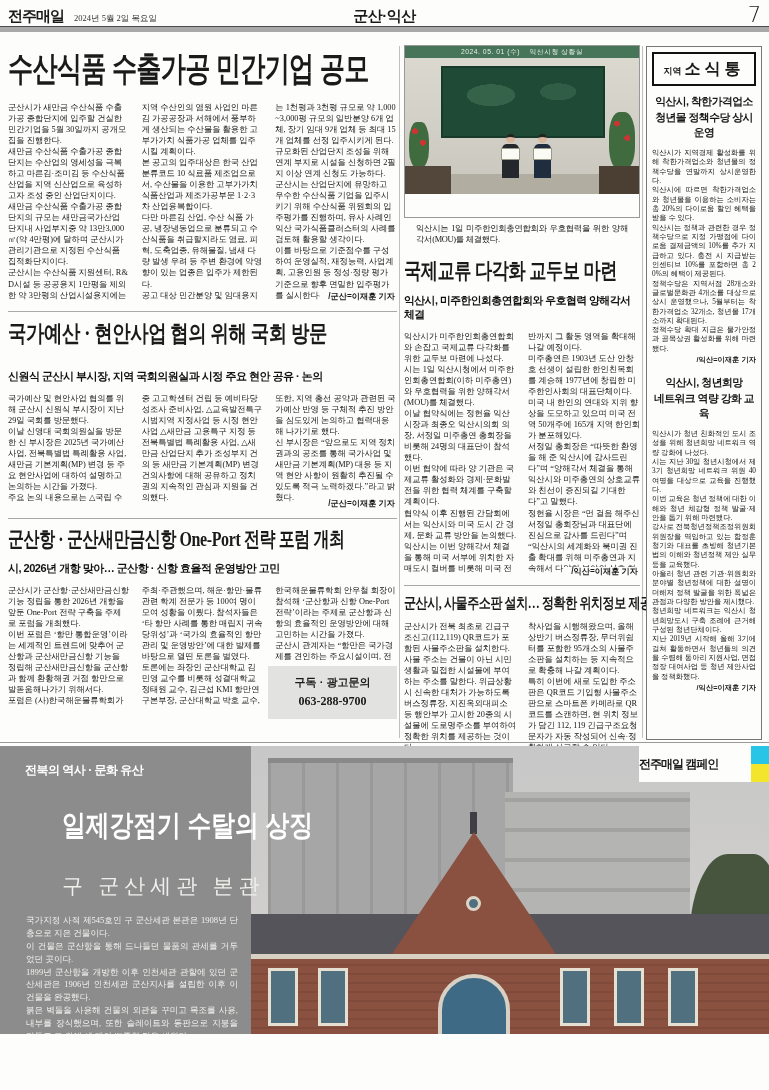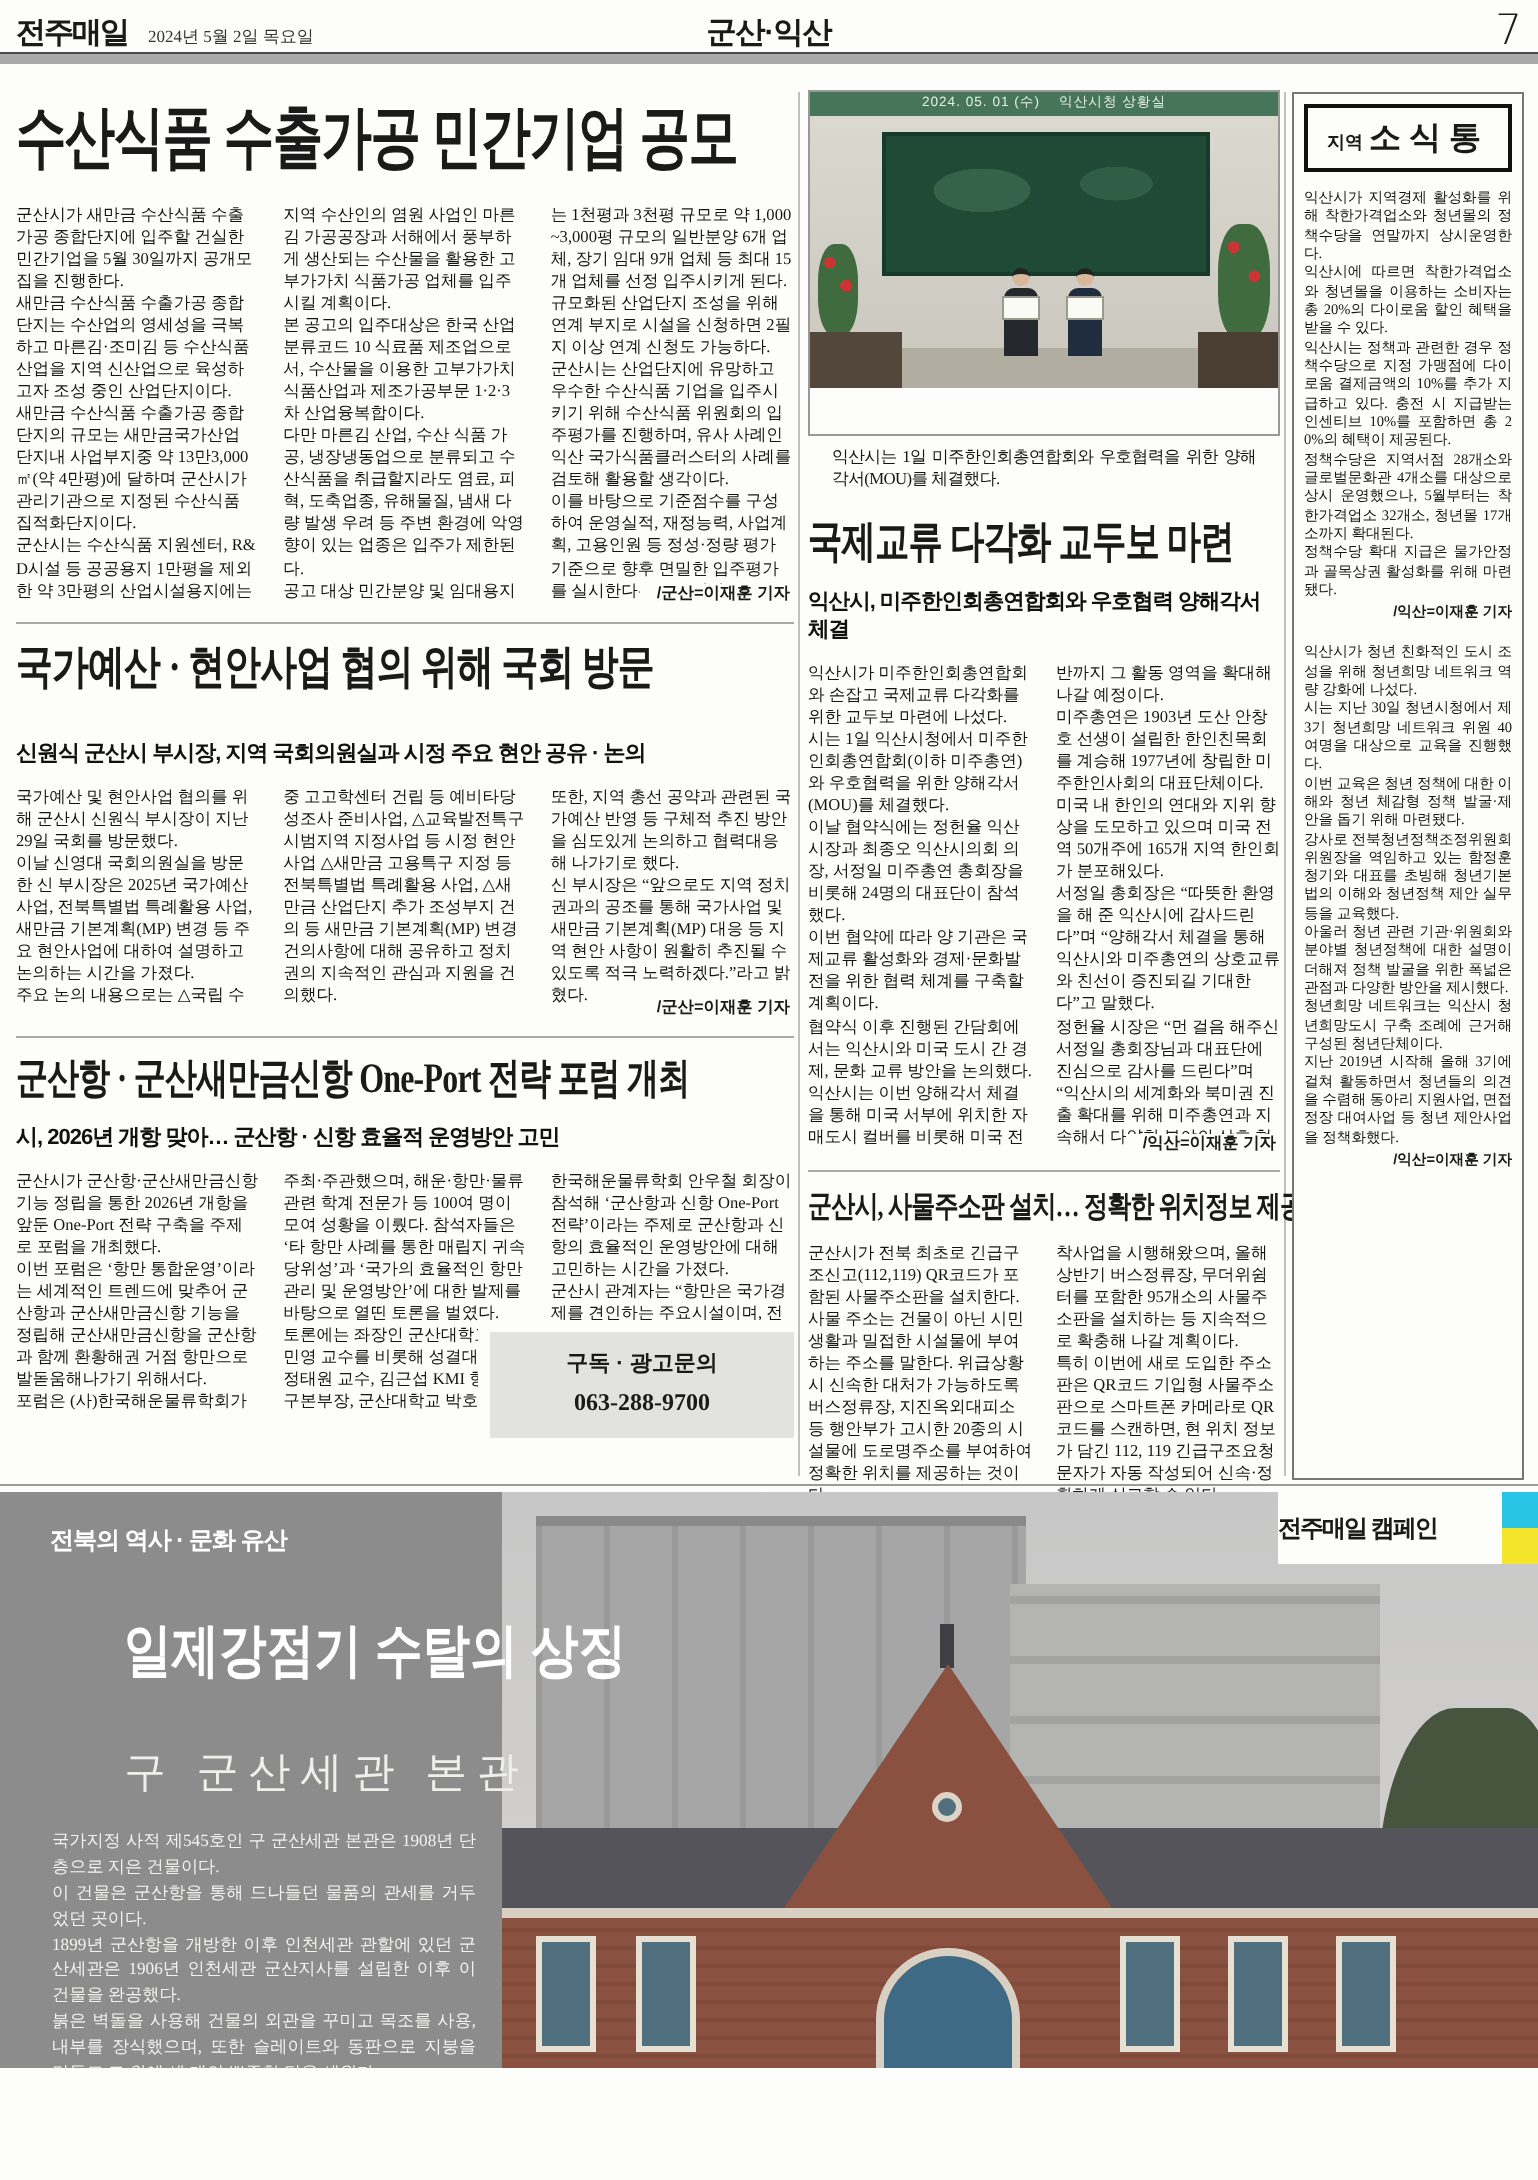--- a/index.html
+++ b/index.html
@@ -38,21 +38,21 @@
   .colbody { position:relative; column-gap:12px; font-size:8.3px; line-height:1.33; overflow:hidden; }
   .cols3 { column-count:3; }
   .cols2 { column-count:2; }
   .a1-body { height:201px; }
   .sep1 { margin:8px 0 6px; }
   .a2-head { margin:4px 0 20px; font-size:23px; }
   .a2-sub { font-size:11px; margin-bottom:9px; letter-spacing:-0.5px; }
   .a2-body { height:117px; }
   .a3-head { margin:6px 0 8px; font-size:21px; }
   .a3-body { height:136px; }
-  .ad-box { position:absolute; right:0; bottom:2px; width:152px; height:53px; background:#e2e2e0;
+  .ad-box { position:absolute; right:0; bottom:2px; width:129px; height:53px; background:#e2e2e0;
     box-shadow:0 0 0 6px #fdfdfb; display:flex; flex-direction:column; align-items:center; justify-content:center; gap:4px;
     font-family:"Liberation Sans","DejaVu Sans",sans-serif; }
   .ad-title { font-weight:700; font-size:11px; }
   .ad-phone { font-weight:900; font-size:12px; font-family:"Liberation Serif",serif; }
   
   .mid-region { position:absolute; left:404px; top:45px; width:236px; }
   .mou-photo { width:236px; height:173px; position:relative; overflow:hidden; border:1px solid #999; }
   .mou-banner { height:23px; background:#2d5c44; color:#fff; display:flex; align-items:center; padding:0 4px;
     font-family:"Liberation Sans","DejaVu Sans",sans-serif; font-weight:800; font-size:11.5px; letter-spacing:-0.8px; }
   .mou-banner-text { flex:1; text-align:center; }
@@ -272,28 +272,32 @@
  군산시 관계자는 “앞으로도 주소정보시설을 개선시키는 방안들을 모색해 군산시민의 생활편의와 안전을 위해 심사숙고하겠다”고 말했다.</span>
       <span class="byline">/군산=이재훈 기자</span>
     </div>
   </div>
 
   <div class="sidebar">
     <div class="sb-header">
       <span class="sb-kicker">지역</span><span class="sb-title">소식통</span>
     </div>
     <div class="sb-item">
+      <div class="sb-item-title">익산시, 착한가격업소
+청년몰 정책수당 상시운영</div>
       <div class="sb-body bodytext"> 익산시가 지역경제 활성화를 위해 착한가격업소와 청년몰의 정책수당을 연말까지 상시운영한다.
  익산시에 따르면 착한가격업소와 청년몰을 이용하는 소비자는 총 20%의 다이로움 할인 혜택을 받을 수 있다.
  익산시는 정책과 관련한 경우 정책수당으로 지정 가맹점에 다이로움 결제금액의 10%를 추가 지급하고 있다. 충전 시 지급받는 인센티브 10%를 포함하면 총 20%의 혜택이 제공된다.
  정책수당은 지역서점 28개소와 글로벌문화관 4개소를 대상으로 상시 운영했으나, 5월부터는 착한가격업소 32개소, 청년몰 17개소까지 확대된다.
  정책수당 확대 지급은 물가안정과 골목상권 활성화를 위해 마련됐다.</div>
       <span class="byline sb-byline">/익산=이재훈 기자</span>
     </div>
     <div class="sb-item">
+      <div class="sb-item-title">익산시, 청년희망
+네트워크 역량 강화 교육</div>
       <div class="sb-body bodytext"> 익산시가 청년 친화적인 도시 조성을 위해 청년희망 네트워크 역량 강화에 나섰다.
  시는 지난 30일 청년시청에서 제3기 청년희망 네트워크 위원 40여명을 대상으로 교육을 진행했다.
  이번 교육은 청년 정책에 대한 이해와 청년 체감형 정책 발굴·제안을 돕기 위해 마련됐다.
  강사로 전북청년정책조정위원회 위원장을 역임하고 있는 함정훈 청기와 대표를 초빙해 청년기본법의 이해와 청년정책 제안 실무 등을 교육했다.
  아울러 청년 관련 기관·위원회와 분야별 청년정책에 대한 설명이 더해져 정책 발굴을 위한 폭넓은 관점과 다양한 방안을 제시했다.
  청년희망 네트워크는 익산시 청년희망도시 구축 조례에 근거해 구성된 청년단체이다.
  지난 2019년 시작해 올해 3기에 걸쳐 활동하면서 청년들의 의견을 수렴해 동아리 지원사업, 면접 정장 대여사업 등 청년 제안사업을 정책화했다.</div>
       <span class="byline sb-byline">/익산=이재훈 기자</span>
     </div>
   </div>

